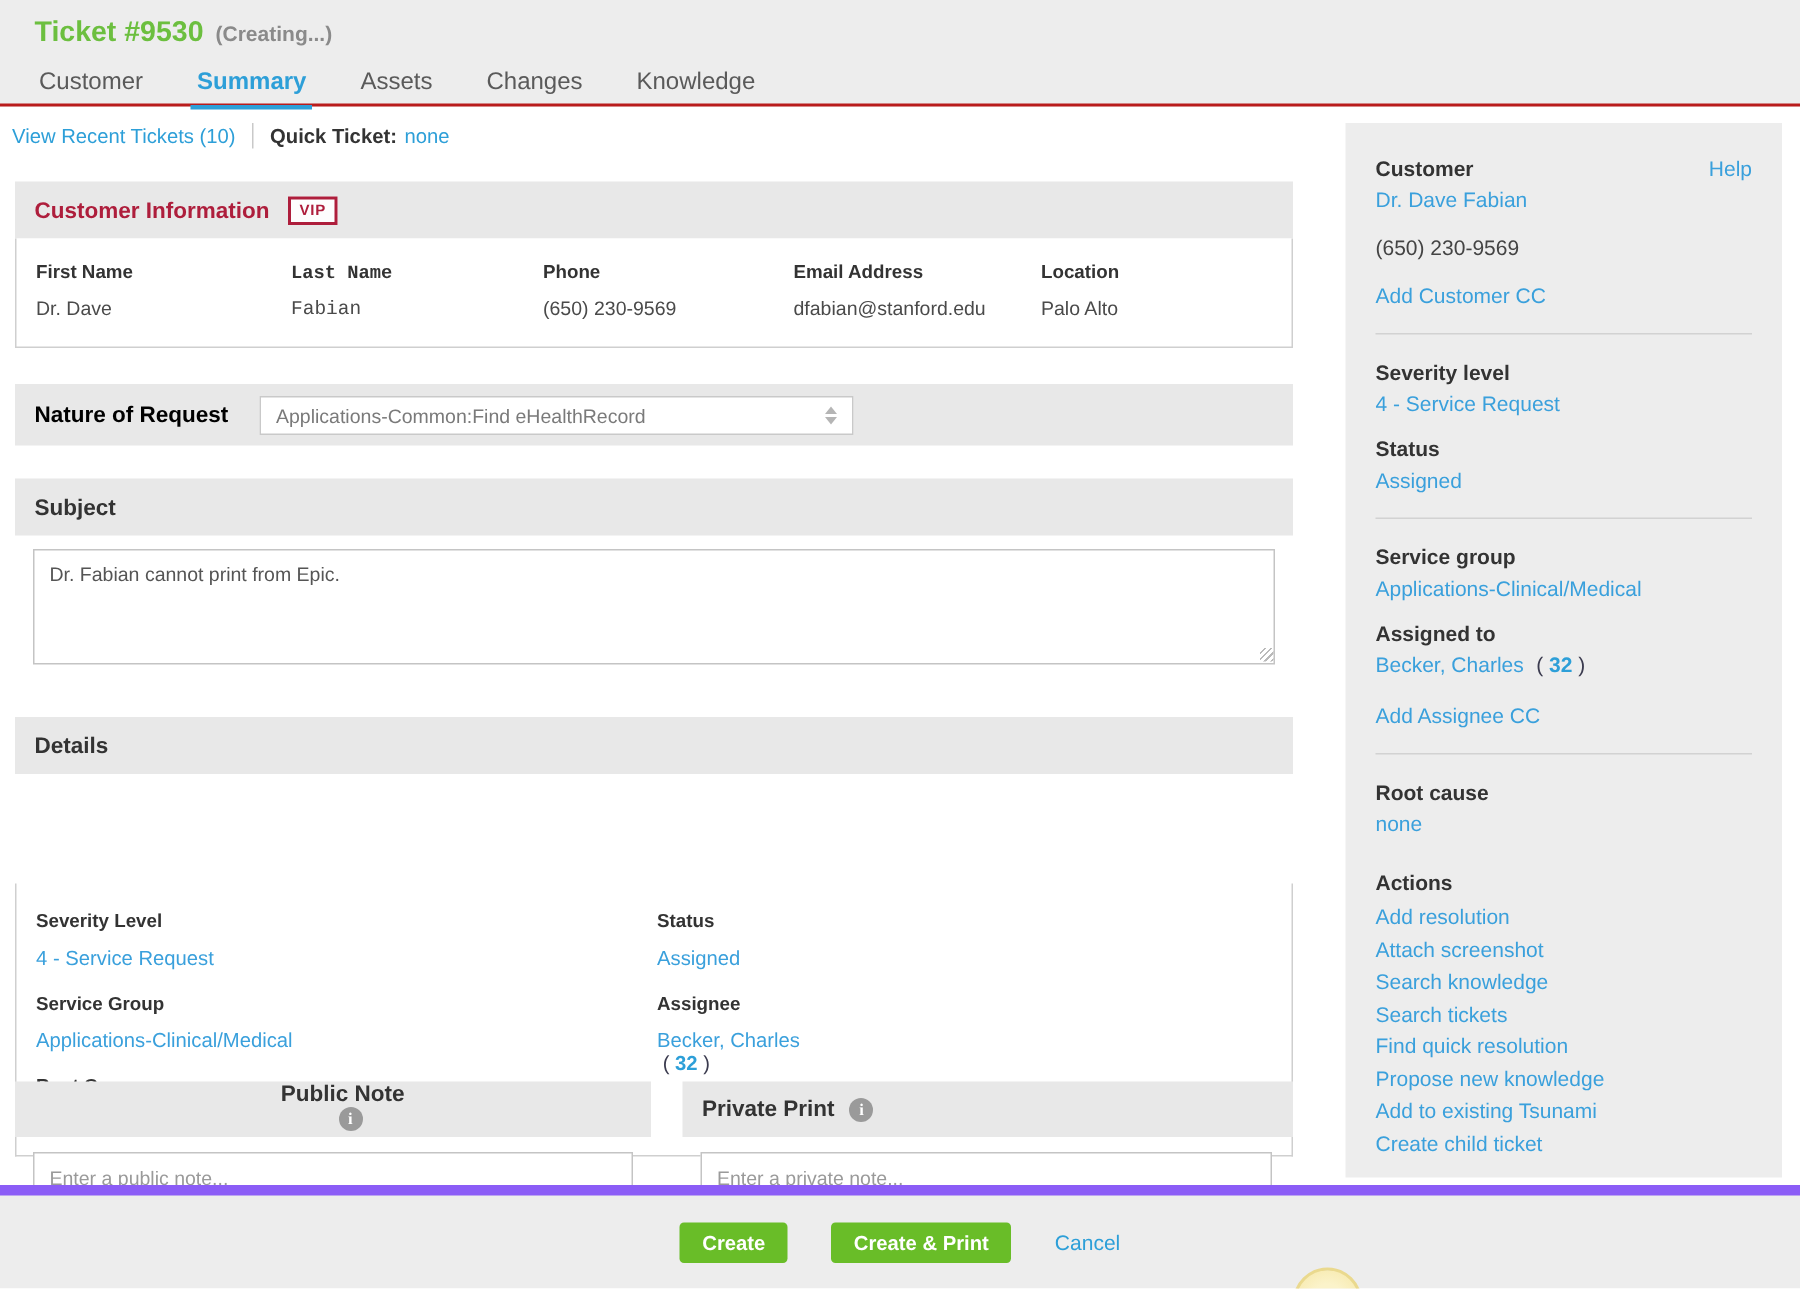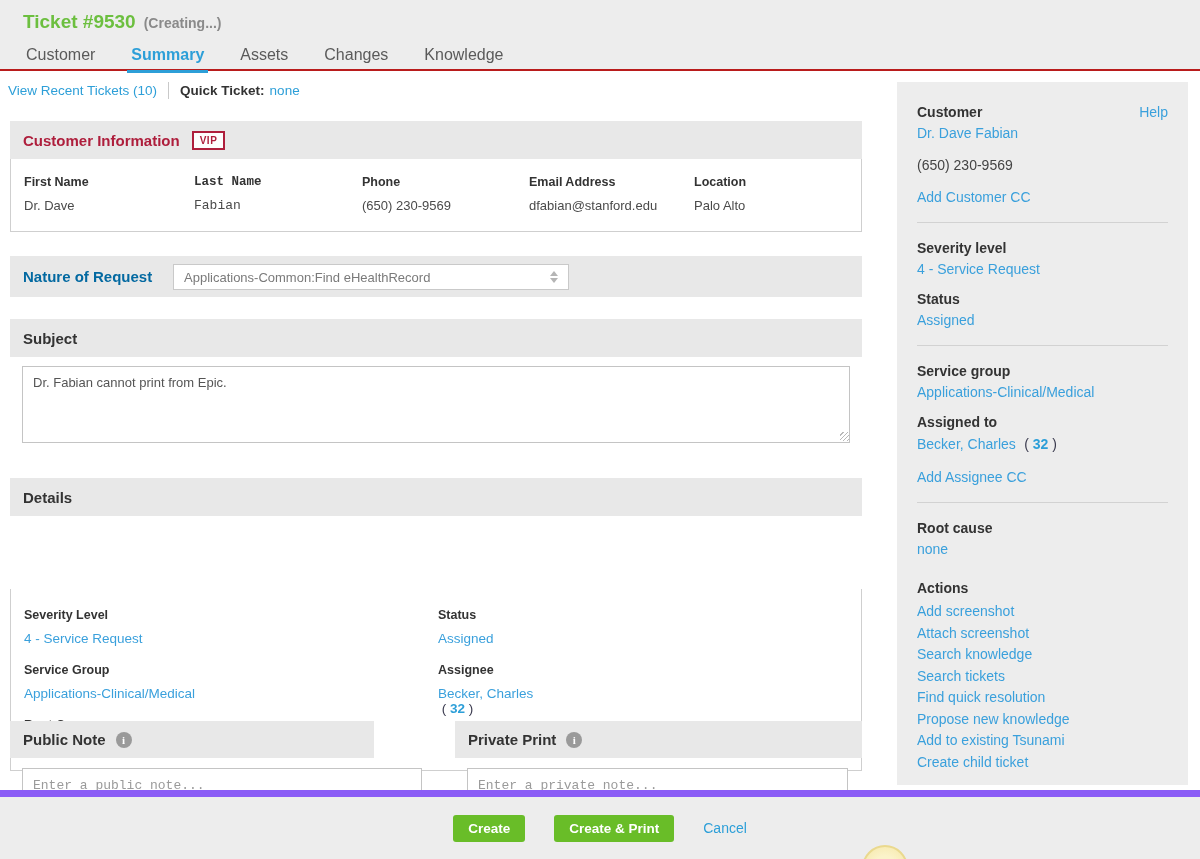--- a/index.html
+++ b/index.html
@@ -39,21 +39,21 @@
   .f-link  { font-size:13.5px; color:#3aa0dc; cursor:pointer; }
 
   
   .ci-header { left:10px; top:121px; width:852px; }
   .ci-box { left:10px; top:159px; width:852px; height:73px; }
   .ci-col { position:absolute; top:13px; }
   .ci-col .f-value { display:block; margin-top:8px; }
 
   
   .nor-bar { left:10px; top:256px; width:852px; height:41px; background:#e8e8e8; display:flex; align-items:center; }
-  .nor-label { font-size:15px; font-weight:bold; color:#0369a1; margin-left:13px; }
+  .nor-label { font-size:15px; font-weight:bold; color:#000000; margin-left:13px; }
   .nor-select { position:absolute; left:163px; top:8px; width:396px; height:26px; background:#fff;
     border:1px solid #c9c9c9; display:flex; align-items:center; padding:0 10px; cursor:pointer; }
   .nor-select .sel-text { font-size:13px; color:#7a7a7a; flex:1; white-space:nowrap; overflow:hidden; }
   .spinner { display:flex; flex-direction:column; gap:2px; align-items:center; }
   .tri-up { width:0; height:0; border-left:4px solid transparent; border-right:4px solid transparent; border-bottom:5px solid #b5b5b5; }
   .tri-dn { width:0; height:0; border-left:4px solid transparent; border-right:4px solid transparent; border-top:5px solid #b5b5b5; }
 
   
   .sub-header { left:10px; top:319px; width:852px; }
   .sub-textarea { left:22px; top:366px; width:828px; height:77px; border:1px solid #c4c4c4;
@@ -65,27 +65,27 @@
   
   .det-header { left:10px; top:478px; width:852px; }
   .det-box { left:10px; top:516px; width:852px; height:182px; }
   .det-item { position:absolute; }
   .det-item .f-link { display:block; margin-top:8px; }
   .count-wrap { font-size:13.5px; color:#3b3b4f; }
   .count-num { color:#2d9fd8; font-weight:bold; }
 
   
   .note-header { top:721px; height:37px; }
-  .pub-header { left:10px; width:364px; }
+  .pub-header { left:10px; width:424px;flex-direction:column; }
   .prv-header { left:455px; width:407px; }
   .info-icon { margin-left:10px; width:16px; height:16px; border-radius:50%; background:#9a9a9a;
     color:#fff; font-size:11px; font-weight:bold; display:inline-flex; align-items:center; justify-content:center;
     font-family:"Liberation Serif",serif; }
   .note-input { position:absolute; top:768px; height:34px; border:1px solid #c4c4c4; background:#fff;
-    font-family:Liberation Mono, monospace; font-size:13px; color:#555; padding:0 10px; outline:none; }
+    font-family:Liberation Sans, sans-serif; font-size:13px; color:#555; padding:0 10px; outline:none; }
   .note-input::placeholder { color:#9a9a9a; }
   .pub-input { left:22px; width:400px; }
   .prv-input { left:467px; width:381px; }
 
   
   .sidebar { left:897px; top:82px; width:291px; height:703px; background:#ededed; padding:22px 20px; z-index:5; }
   .sb-row { display:flex; justify-content:space-between; align-items:baseline; }
   .sb-label { font-size:14px; font-weight:bold; color:#333; }
   .sb-link { font-size:14px; color:#3aa0dc; cursor:pointer; }
   .sb-text { font-size:14px; color:#444; }
@@ -231,21 +231,21 @@
   <div class="mt4">
     <span class="sb-link">Becker, Charles</span>
     <span class="count-wrap" style="font-size:14px;">&nbsp;<span>(</span> <span class="count-num">32</span> <span>)</span></span>
   </div>
   <div class="sb-link mt16">Add Assignee CC</div>
   <hr class="sb-divider">
   <div class="sb-label">Root cause</div>
   <div class="sb-link mt4">none</div>
   <div class="sb-label" style="margin-top:23px;">Actions</div>
   <div class="sb-actions">
-    <span class="sb-link">Add screenshot</span>
+    <span class="sb-link">Add resolution</span>
     <span class="sb-link">Attach screenshot</span>
     <span class="sb-link">Search knowledge</span>
     <span class="sb-link">Search tickets</span>
     <span class="sb-link">Find quick resolution</span>
     <span class="sb-link">Propose new knowledge</span>
     <span class="sb-link">Add to existing Tsunami</span>
     <span class="sb-link">Create child ticket</span>
   </div>
 </div>
 

